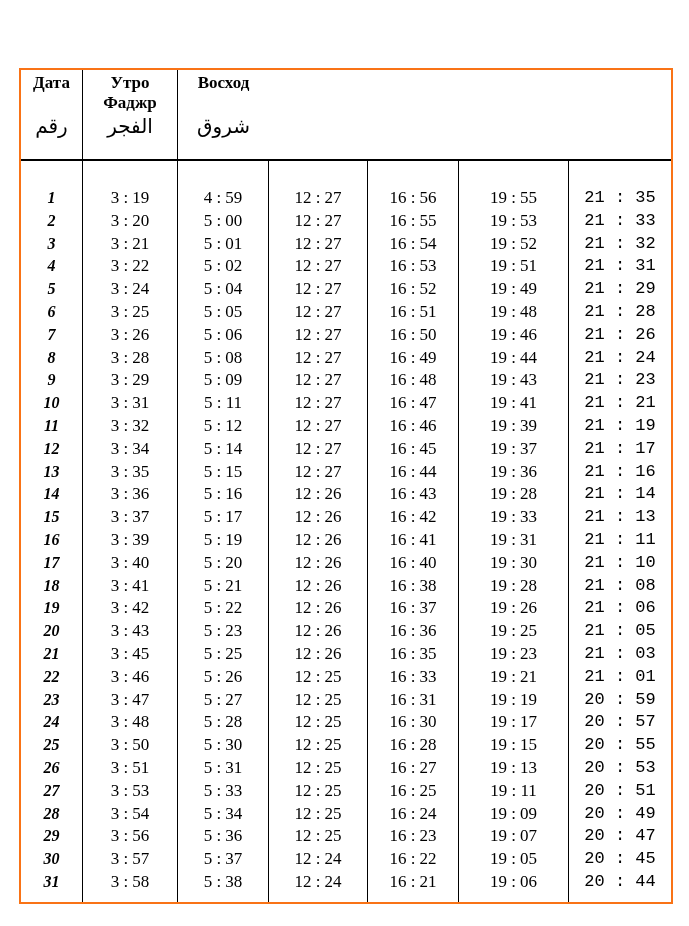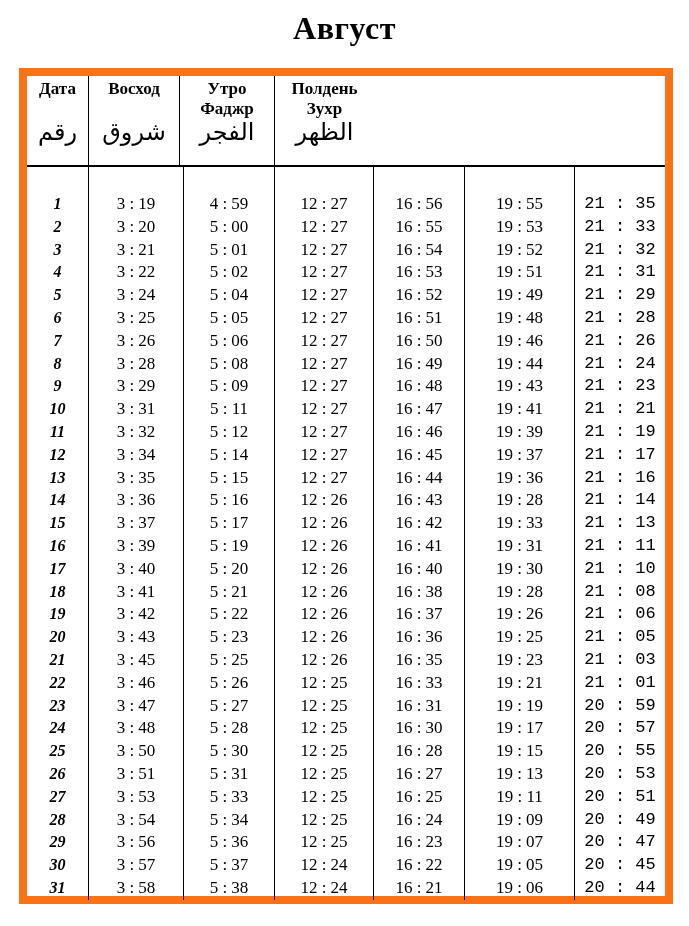--- a/index.html
+++ b/index.html
@@ -8,82 +8,74 @@
     position:relative; font-family:"Liberation Serif", serif; color:#000;
     overflow:hidden;
   }
   .title {
     position:absolute; top:10px; left:0; width:100%;
     text-align:center; font-size:32px; font-weight:bold; margin:0;
     letter-spacing:0.5px;
   }
   .timetable {
     position:absolute; left:19px; top:68px; width:654px; height:836px;
-    border:8px solid #f97316; box-sizing:border-box;
+    border:2px solid #f97316; box-sizing:border-box;
     display:flex; flex-direction:column;
   }
   .thead {
     display:flex; flex:0 0 85px; border-bottom:2px solid #000;
     box-sizing:border-box;
   }
   .hcell {
     box-sizing:border-box; border-right:1.5px solid #000;
     display:flex; flex-direction:column; justify-content:space-between;
     align-items:center; padding-top:3px; overflow:hidden;
   }
   .hcell:last-child { border-right:none; }
   .hcell .ru { font-weight:bold; font-size:17px; line-height:20px; text-align:center; }
   .hcell .ar {
-    font-family:"DejaVu Sans", sans-serif; font-size:24px; line-height:26px;
+    font-family:"DejaVu Sans", sans-serif; font-size:20px; line-height:26px;
     margin-bottom:20px; white-space:nowrap;
   }
   .tbody { display:flex; flex:1 1 auto; }
   .bcol { box-sizing:border-box; border-right:1.5px solid #000; }
   .bcol:last-child { border-right:none;font-family:Liberation Mono, monospace; }
   .spacer { height:26px; }
   .cell {
     height:22.8px; line-height:22.8px; text-align:center;
     font-size:17px; white-space:nowrap;
   }
   .cell.date { font-weight:bold; font-style:italic; font-size:16px; }
   .c0{width:62px} .c1{width:95px} .c2{width:91px} .c3{width:99px}
   .c4{width:91px} .c5{width:110px} .c6{flex:1}
 </style>
 </head>
 <body>
 
 <div class="page">
-  <h1 class="title">Август</h1>
   <div class="timetable">
     <div class="thead">
         <div class="hcell c0">
           <div class="ru">
             <div>Дата</div>
           </div>
           <div class="ar" dir="rtl">رقم</div>
         </div>
-        <div class="hcell c2">
-          <div class="ru">
-            <div>Восход</div>
-          </div>
-          <div class="ar" dir="rtl">شروق</div>
-        </div>
         <div class="hcell c1">
           <div class="ru">
             <div>Утро</div>
             <div>Фаджр</div>
           </div>
           <div class="ar" dir="rtl">الفجر</div>
         </div>
-        <div class="hcell c3">
+        <div class="hcell c2">
           <div class="ru">
-            <div>Полдень</div>
-            <div>Зухр</div>
+            <div>Восход</div>
           </div>
-          <div class="ar" dir="rtl">الظهر</div>
+          <div class="ar" dir="rtl">شروق</div>
         </div>
       </div>
     <div class="tbody">
         <div class="bcol c0">
           <div class="spacer"></div>
           <div class="cell date">1</div>
           <div class="cell date">2</div>
           <div class="cell date">3</div>
           <div class="cell date">4</div>
           <div class="cell date">5</div>

